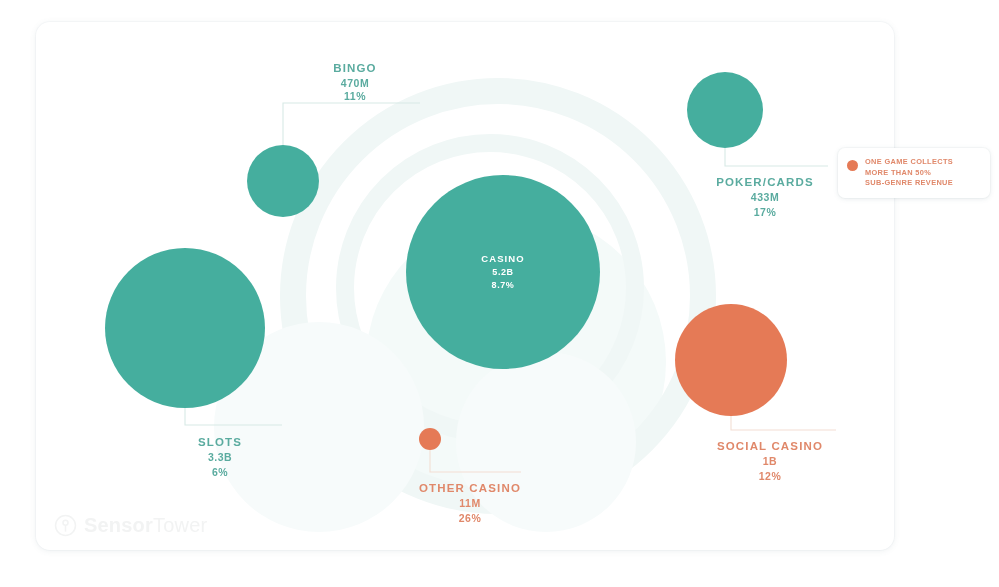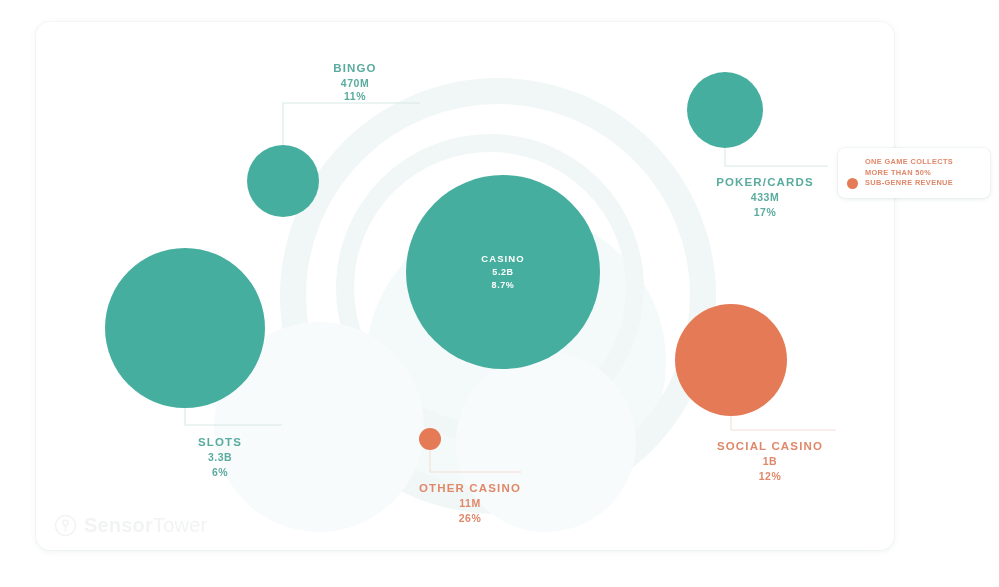--- a/index.html
+++ b/index.html
@@ -66,21 +66,21 @@
     left: 838px;
     top: 148px;
     width: 152px;
     background: #ffffff;
     border-radius: 7px;
     box-shadow: 0 1px 5px rgba(80, 110, 120, 0.13),
                 0 0 0 1px rgba(140, 160, 165, 0.05);
     padding: 9px 9px 9px 9px;
     box-sizing: border-box;
     display: flex;
-    align-items: flex-end;
+    align-items: flex-start;
     gap: 7px;
   }
   #legend .dot {
     flex: 0 0 auto;
     width: 11px;
     height: 11px;
     border-radius: 50%;
     background: #e57a56;
     margin-top: 3px;
   }

